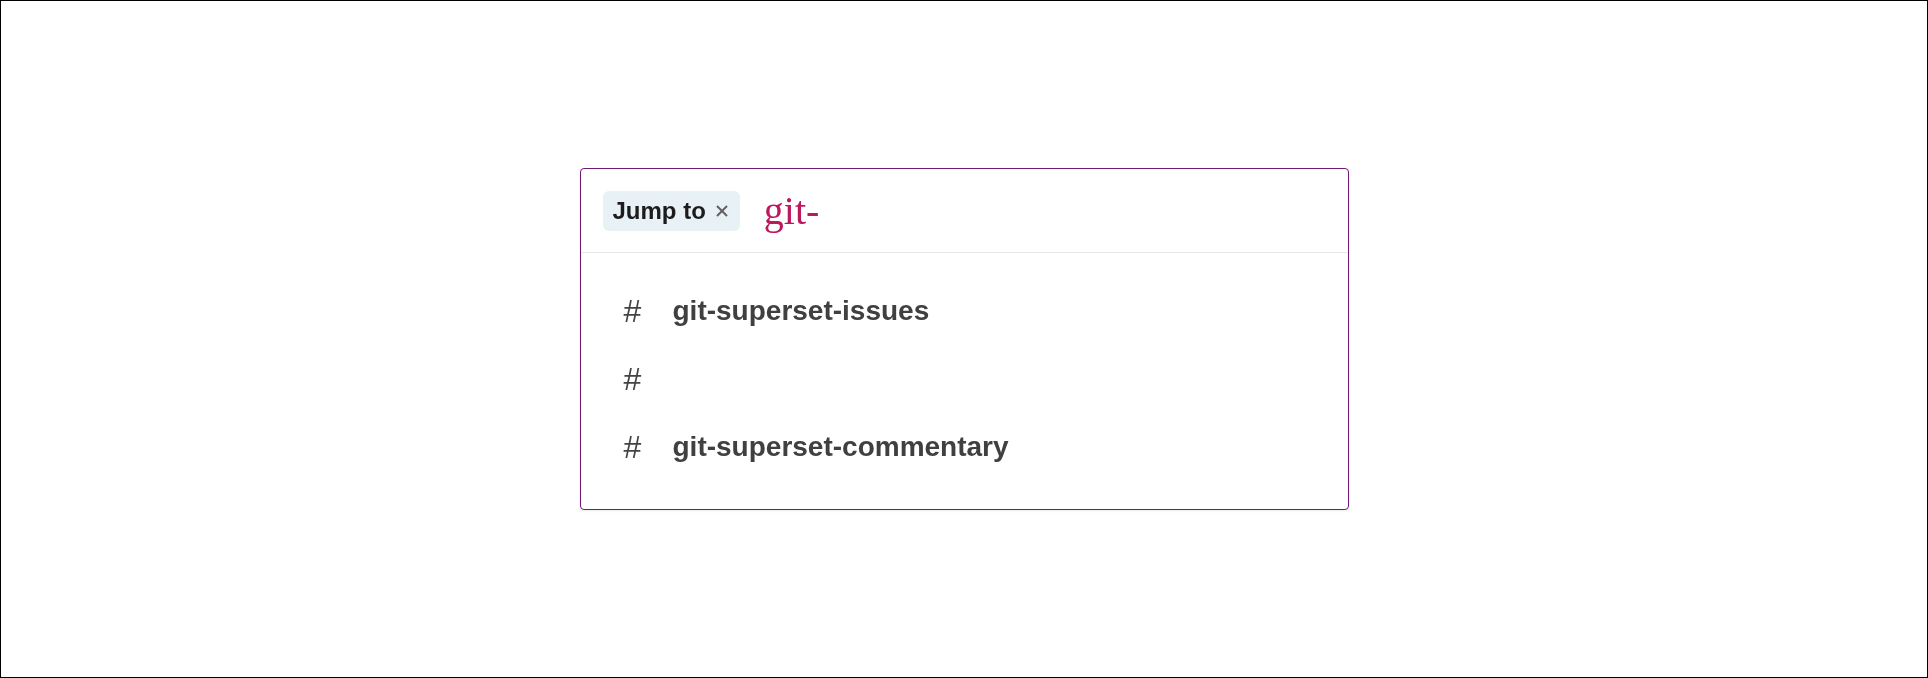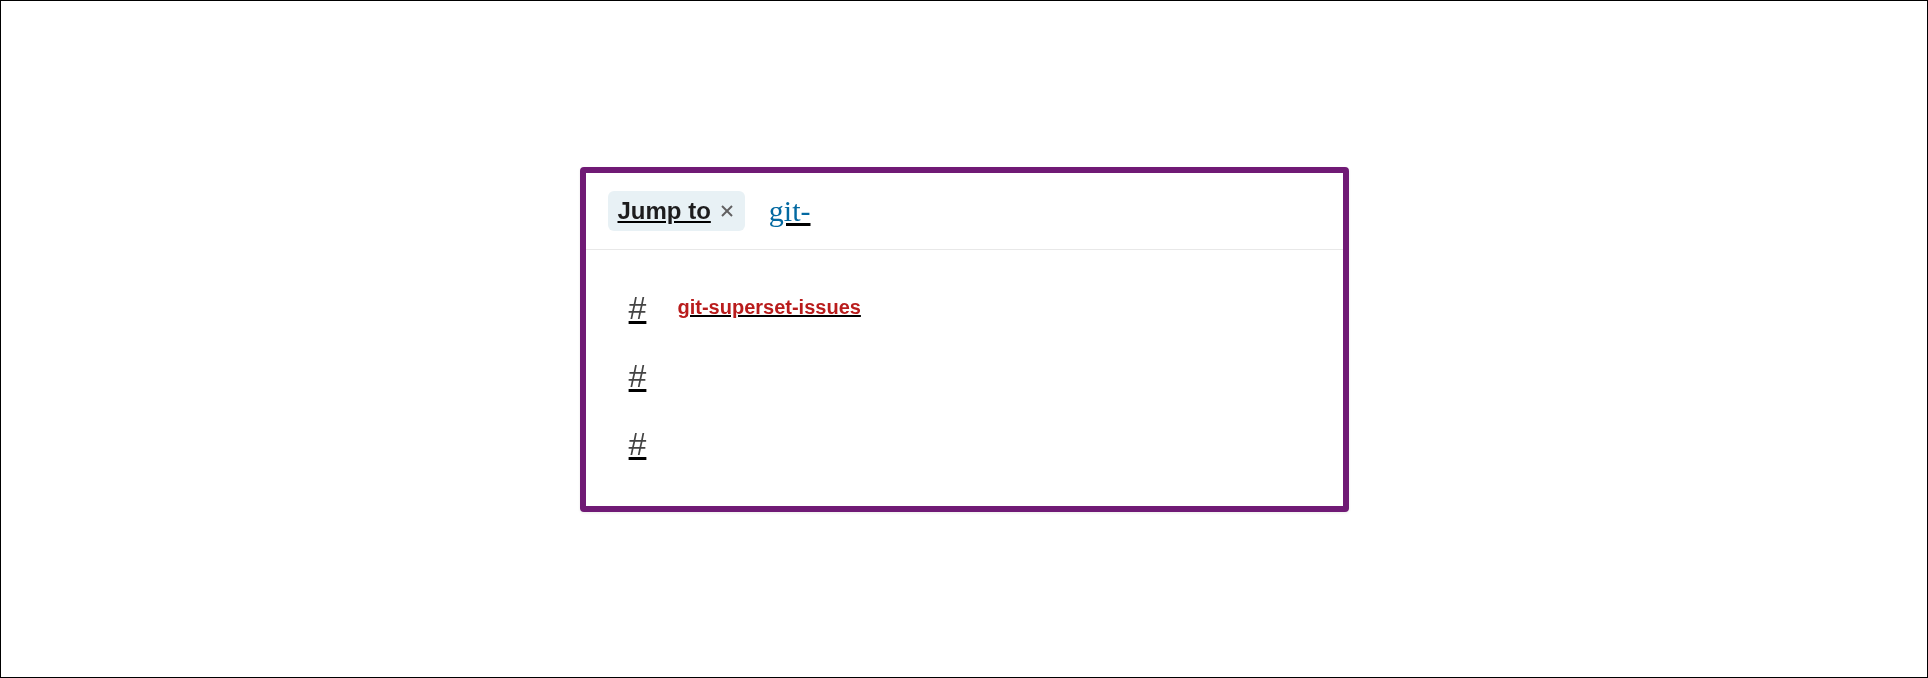--- a/index.html
+++ b/index.html
@@ -13,24 +13,23 @@
       height: 678px;
       background: #ffffff;
       display: flex;
       align-items: center;
       justify-content: center;
       border: 1px solid #000;
     }
     .quick-switcher {
       width: 769px;
       background: #ffffff;
-      border: 6px solid #701a75;
+      border: 1px solid #701a75;
       border-radius: 4px;
       box-shadow: 0 1px 3px rgba(0,0,0,0.08);
-      text-decoration: underline;
     }
     .search-row {
       display: flex;
       align-items: center;
       padding: 18px 22px;
       border-bottom: 1px solid #e8e8e8;
     }
     .jump-to-chip {
       display: flex;
       align-items: center;
@@ -53,23 +52,23 @@
     }
     .jump-to-close svg {
       width: 16px;
       height: 16px;
       stroke: #616061;
       stroke-width: 2;
     }
     .search-input {
       border: none;
       outline: none;
-      font-size: 30px;
+      font-size: 40px;
       font-family: Georgia, "Times New Roman", serif;
-      color: #0369a1;
+      color: #be185d;
       margin-left: 24px;
       flex: 1;
       background: transparent;
     }
     .results {
       padding: 24px 0 28px 0;
     }
     .result-item {
       display: flex;
       align-items: center;
@@ -79,23 +78,23 @@
     }
     .hash-icon {
       font-size: 32px;
       font-weight: 400;
       color: #444;
       line-height: 1;
       width: 24px;
       text-align: center;
     }
     .result-label {
-      font-size: 20px;
+      font-size: 28px;
       font-weight: 700;
-      color: #b91c1c;
+      color: #404040;
     }
   </style>
 </head>
 <body>
 
 <div class="quick-switcher">
   <div class="search-row">
     <div class="jump-to-chip">
       <span class="jump-to-label">Jump to</span>
       <span class="jump-to-close">
@@ -110,15 +109,16 @@
   <div class="results">
     <div class="result-item">
       <span class="hash-icon">#</span>
       <span class="result-label">git-superset-issues</span>
     </div>
     <div class="result-item">
       <span class="hash-icon">#</span>
     </div>
     <div class="result-item">
       <span class="hash-icon">#</span>
+      <span class="result-label">git-superset-commentary</span>
     </div>
   </div>
 </div>
 
 </body></html>

